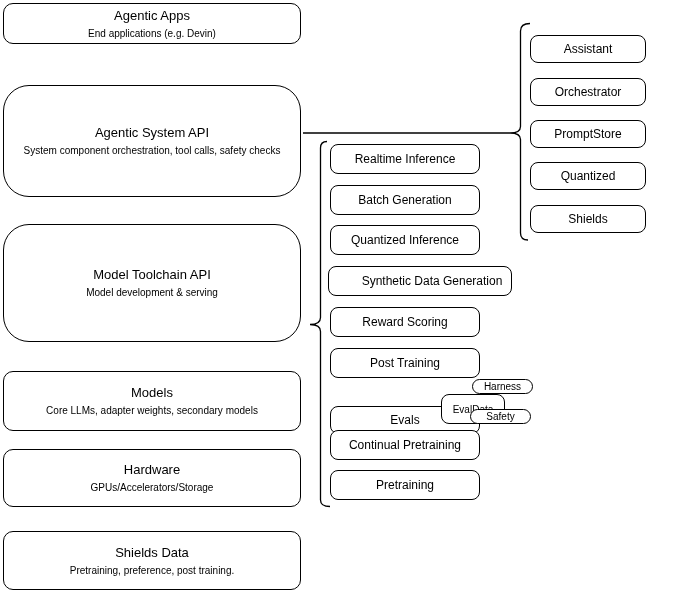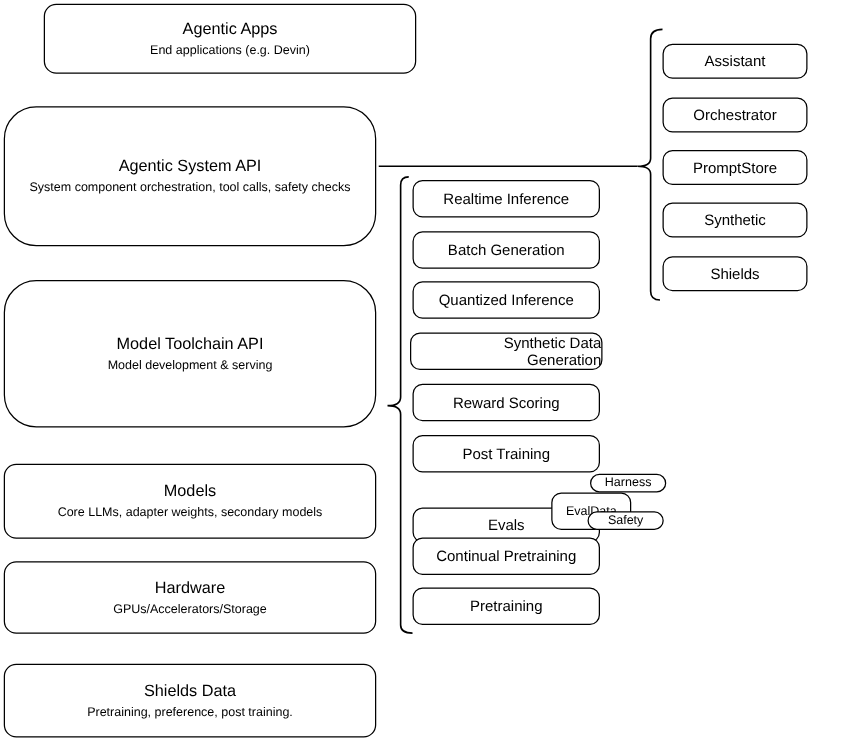--- a/index.html
+++ b/index.html
@@ -31,21 +31,21 @@
 <body>
 
 <div id="canvas">
 
   <svg class="overlay" width="682" height="591" viewBox="0 0 682 591">
     <line x1="303" y1="133" x2="510" y2="133"></line>
     <path d="M327 141.5 Q320.5 141.5 320.5 148 L320.5 317.5 Q320.5 324.5 310 324.5 Q320.5 324.5 320.5 331.5 L320.5 500 Q320.5 506.5 330 506.5"></path>
     <path d="M530 23.5 Q520.5 23.5 520.5 31 L520.5 126.5 Q520.5 133 510 133 Q520.5 133 520.5 139.5 L520.5 233 Q520.5 240 528 240"></path>
   </svg>
 
-  <div class="node lnode r10" style="top:3px;height:56px;margin-left:32px;">
+  <div class="node lnode r10" style="top:3px;height:41px;">
     <div class="title">Agentic Apps</div>
     <div class="sub">End applications (e.g. Devin)</div>
   </div>
   <div class="node lnode r26" style="top:85px;height:112px;">
     <div class="title">Agentic System API</div>
     <div class="sub">System component orchestration, tool calls, safety checks</div>
   </div>
   <div class="node lnode r26" style="top:224px;height:118px;">
     <div class="title">Model Toolchain API</div>
     <div class="sub">Model development &amp; serving</div>
@@ -65,21 +65,21 @@
 
   <div class="node mnode" style="top:144px;">
     <span>Realtime Inference</span>
   </div>
   <div class="node mnode" style="top:185px;">
     <span>Batch Generation</span>
   </div>
   <div class="node mnode" style="top:225px;">
     <span>Quantized Inference</span>
   </div>
-  <div class="node mnode" style="top:266px;left:328px;width:154px;padding-left:24px;">
+  <div class="node mnode" style="top:266px;left:328px;width:184px;padding-left:24px;">
     <span>Synthetic Data Generation</span>
   </div>
   <div class="node mnode" style="top:307px;">
     <span>Reward Scoring</span>
   </div>
   <div class="node mnode" style="top:348px;">
     <span>Post Training</span>
   </div>
   <div class="node mnode" style="top:389px;height:28px;margin-top:17px;">
     <span>Evals</span>
@@ -104,19 +104,19 @@
   <div class="node rnode" style="top:35px;">
     <span>Assistant</span>
   </div>
   <div class="node rnode" style="top:78px;">
     <span>Orchestrator</span>
   </div>
   <div class="node rnode" style="top:120px;">
     <span>PromptStore</span>
   </div>
   <div class="node rnode" style="top:162px;">
-    <span>Synthetic</span>
+    <span>Quantized</span>
   </div>
   <div class="node rnode" style="top:205px;">
     <span>Shields</span>
   </div>
 
 </div>
 
 </body></html>

